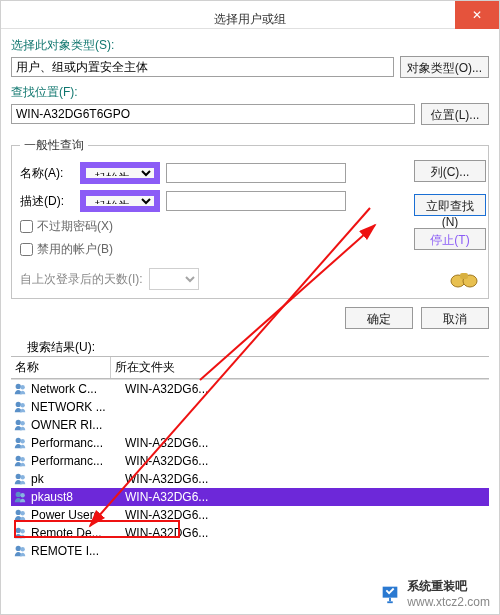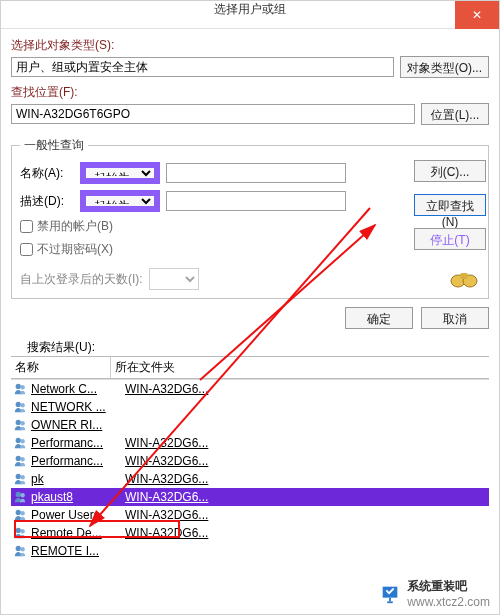--- a/index.html
+++ b/index.html
@@ -1,43 +1,43 @@
 <!DOCTYPE html>
 <html><head>
 <meta charset="utf-8">
 <style>
 * { box-sizing: border-box; margin: 0; padding: 0; font-family: "Microsoft YaHei", "SimSun", sans-serif; font-size: 12px; }
 body { width: 500px; height: 615px; background: #fff; position: relative; overflow: hidden; }
 .window { width: 500px; height: 615px; border: 1px solid #d0d0d0; display: flex; flex-direction: column; }
-.titlebar { height: 28px; background: #fff; border-bottom: 1px solid #e0e0e0; display: flex; align-items: flex-start; justify-content: center; position: relative; }
+.titlebar { height: 28px; background: #fff; border-bottom: 1px solid #e0e0e0; display: flex; align-items: flex-end; justify-content: center; position: relative; }
 .title { text-align: center; color: #333; }
 .closebtn { position: absolute; right: 0; top: 0; width: 44px; height: 28px; background: #e5533c; color: #fff; display: flex; align-items: center; justify-content: center; font-size: 14px; cursor: pointer; }
 .content { flex: 1; padding: 8px 10px; display: flex; flex-direction: column; }
 .row { display: flex; align-items: center; margin-bottom: 6px; gap: 6px; }
-.lbl { color: #7f1d1d; margin-bottom: 2px; }
+.lbl { color: #0f766e; margin-bottom: 2px; }
 .inp { border: 1px solid #a0a0a0; padding: 3px 4px; height: 20px; background: #fff; }
 .widein { flex: 1; }
 .btn { border: 1px solid #999; background: #f5f5f5; padding: 3px 6px; height: 22px; min-width: 68px; text-align: center; cursor: pointer; color: #222; }
 .btn:disabled { color: #8b5cf6; }
 fieldset { border: 1px solid #c4c4c4; padding: 8px; margin-top: 6px; position: relative; }
 legend { padding: 0 4px; color: #333; }
 .qgrid { display: grid; grid-template-columns: 54px 80px 180px; gap: 6px 6px; align-items: center; }
 .sel { border: 6px solid #8b5cf6; height: 22px; padding: 2px 4px; background: #f8f8f8; }
 .chk { display: flex; align-items: center; gap: 4px; margin-top: 6px; color: #666; }
 .chk input { width: 13px; height: 13px; }
 .lastrow { display: flex; align-items: center; gap: 6px; margin-top: 10px; color: #888; }
 .numbox { width: 50px; height: 22px; border: 1px solid #bbb; background: #fff; }
 .rightcol { position: absolute; right: 14px; top: 160px; display: flex; flex-direction: column; gap: 12px; width: 72px; }
 .footer { display: flex; justify-content: flex-end; gap: 8px; margin: 8px 0 4px 0; }
 .reslbl { margin-top: 6px; margin-left: 16px; }
 .listhdr { display: flex; border-top: 1px solid #bbb; border-bottom: 1px solid #bbb; background: #fff; }
 .hname { width: 100px; padding: 2px 4px; border-right: 1px solid #ccc; }
 .hfold { flex: 1; padding: 2px 4px; }
 .list { height: 178px; overflow: hidden; border-top: 1px solid #ddd; }
-.lrow { display: flex; align-items: center; height: 18px; padding: 0 2px; text-decoration: underline; }
+.lrow { display: flex; align-items: center; height: 18px; padding: 0 2px; }
 .lrow.sel-row { background: #6d28d9; color: #fff; }
 .licon { width: 14px; height: 14px; margin-right: 4px; display: inline-block; }
 .lname { width: 94px; white-space: nowrap; overflow: hidden; text-overflow: ellipsis; }
 .lfold { flex: 1; white-space: nowrap; overflow: hidden; text-overflow: ellipsis; }
 .watermark { position: absolute; right: 10px; bottom: 6px; display: flex; align-items: center; gap: 6px; color: #333; font-size: 13px; }
 .wmicon { width: 22px; height: 22px; }
 .annot { position: absolute; pointer-events: none; }
 .redbox { position: absolute; border: 2px solid #e11; }
 svg.arrow { position: absolute; }
 .binoc { width: 32px; height: 20px; }
@@ -73,25 +73,25 @@
       <div class="qgrid">
         <span>名称(A):</span>
         <select class="sel"><option>起始为</option></select>
         <input class="inp" style="">
         <span>描述(D):</span>
         <select class="sel"><option>起始为</option></select>
         <input class="inp" style="">
       </div>
       <label class="chk">
         <input type="checkbox" style="">
-        <span>禁用的帐户(B)</span>
+        <span>不过期密码(X)</span>
       </label>
       <label class="chk">
         <input type="checkbox" style="">
-        <span>不过期密码(X)</span>
+        <span>禁用的帐户(B)</span>
       </label>
       <div class="lastrow">
         <span>自上次登录后的天数(I):</span>
         <select class="numbox" disabled=""></select>
         <span style="flex:1"></span>
         <svg class="binoc" viewBox="0 0 32 20">
             <ellipse cx="10" cy="12" rx="7" ry="6" fill="#e8c050" stroke="#a07820"></ellipse>
             <ellipse cx="22" cy="12" rx="7" ry="6" fill="#e8c050" stroke="#a07820"></ellipse>
             <rect x="12" y="4" width="8" height="6" fill="#d8b040" rx="2"></rect>
           </svg>

